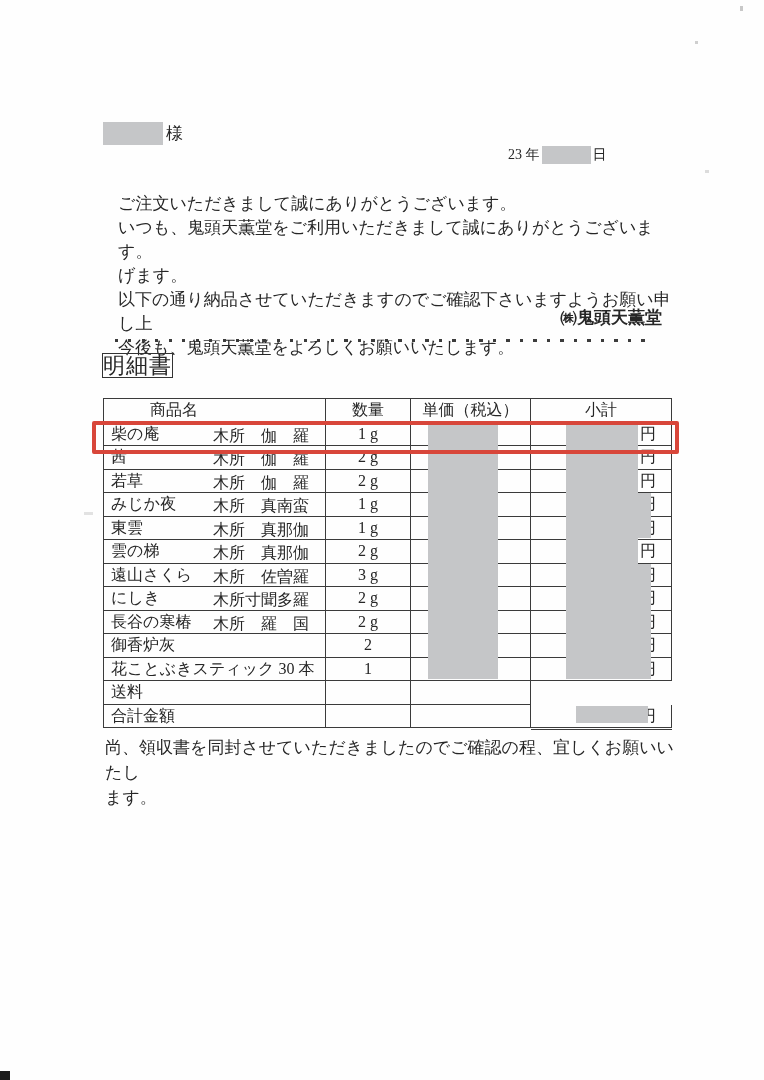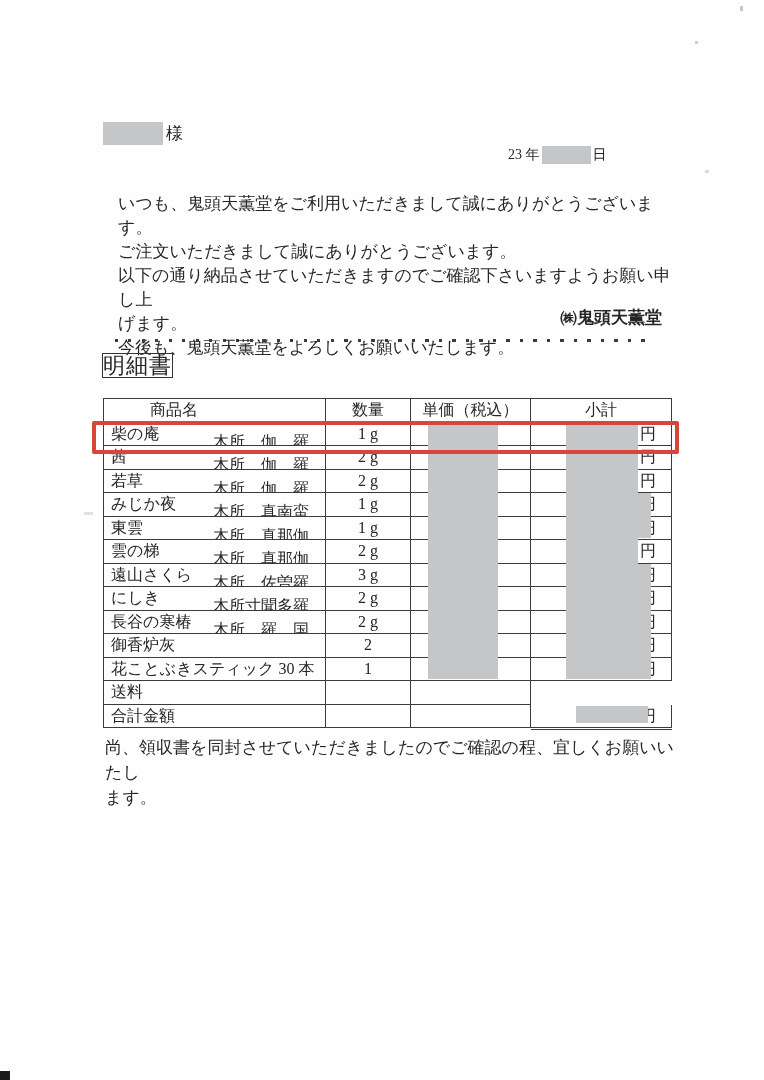--- a/index.html
+++ b/index.html
@@ -56,21 +56,21 @@
     box-sizing:border-box;
     border-right:1.5px solid var(--table_border,#3b3b3b);
     border-bottom:1.5px solid var(--table_border,#3b3b3b);
     line-height:22px;
     white-space:nowrap;
     overflow:hidden;
   }
   .th{text-align:center;}
   .th.first{text-align:left;padding-left:46px;}
   .c-name{position:relative;padding-left:7px;}
-  .kidokoro{position:absolute;left:109px;top:8px;}
+  .kidokoro{position:absolute;left:109px;top:2px;}
   .c-qty{text-align:center;}
   .c-sub{text-align:right;padding-right:15px;}
   .c-sub.center{text-align:center;padding-right:0;margin-top:48px;}
 
   
   .strip-unit{left:428px;top:425px;width:70px;height:254px;z-index:2;}
   .strip-sub-a{left:566px;top:425px;width:72px;height:254px;z-index:2;}
   .strip-sub-b1{left:566px;top:493px;width:85px;height:45px;z-index:2;}
   .strip-sub-b2{left:566px;top:564px;width:85px;height:115px;z-index:2;}
   .strip-total{left:576px;top:706px;width:72px;height:17px;z-index:2;}
@@ -105,24 +105,24 @@
     <span class="sama">様</span>
   </div>
 
   <div class="abs date-line">
     <span>23 年</span>
     <span class="redact date-redact"></span>
     <span>日</span>
   </div>
 
   <div class="abs greeting">
+    <div>ご注文いただきまして誠にありがとうございます。</div>
     <div>いつも、鬼頭天薫堂をご利用いただきまして誠にありがとうございます。</div>
-    <div>ご注文いただきまして誠にありがとうございます。</div>
+    <div>げます。</div>
     <div>以下の通り納品させていただきますのでご確認下さいますようお願い申し上</div>
-    <div>げます。</div>
     <div>今後も、鬼頭天薫堂をよろしくお願いいたします。</div>
   </div>
 
   <div class="abs signature">㈱鬼頭天薫堂</div>
 
   <div class="abs dots"></div>
 
   <div class="abs meisai-box">明細書</div>
 
   <div class="abs table">

